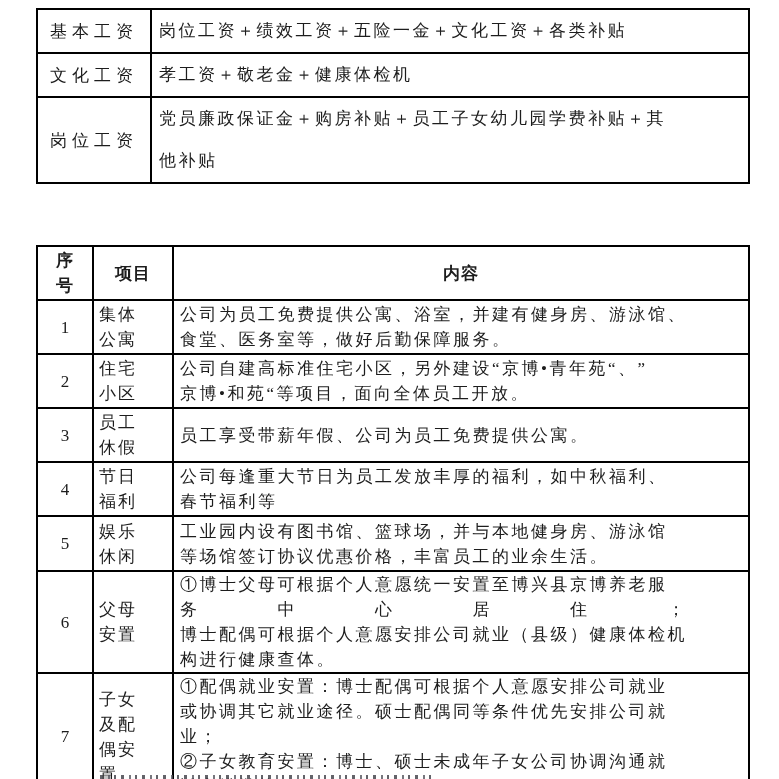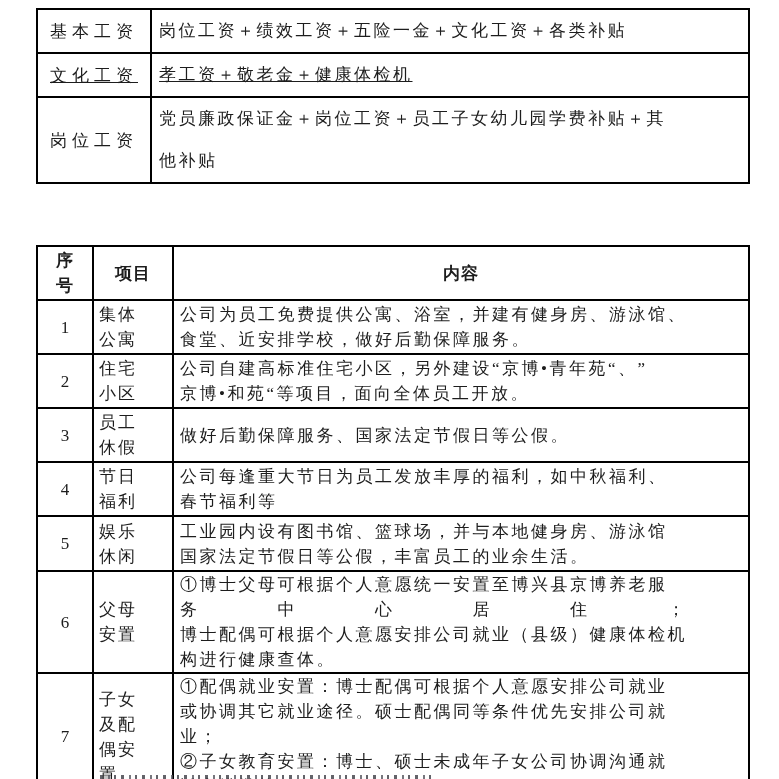--- a/index.html
+++ b/index.html
@@ -12,21 +12,21 @@
   td{border:2px solid #000;vertical-align:middle;overflow:hidden;}
 
   
   .tbl-salary{left:36px;top:8px;width:712px;}
   .tbl-salary td{font-size:17px;}
   .tbl-salary .label-cell{text-align:center;letter-spacing:5px;}
   .tbl-salary .content-cell{
     padding:0 4px 0 7px;letter-spacing:2.5px;line-height:42px;white-space:pre-line;
   }
   .tbl-salary .sr1{height:44px;}
-  .tbl-salary .sr2{height:44px;text-decoration:underline;}
+  .tbl-salary .sr2{height:44px;}
   .tbl-salary .sr3{height:86px;}
 
   
   .tbl-welfare{left:36px;top:245px;width:712px;}
   .tbl-welfare td{font-size:17px;line-height:25px;}
   .tbl-welfare .head-cell{
     font-weight:bold;text-align:center;white-space:pre-line;letter-spacing:1px;
   }
   .tbl-welfare .no-cell{text-align:center;}
   .tbl-welfare .item-cell{padding-left:5px;letter-spacing:2px;white-space:pre-line;border-radius:16px;}
@@ -64,21 +64,21 @@
       <tr class="sr1">
     <td class="label-cell">基本工资</td>
     <td class="content-cell">岗位工资＋绩效工资＋五险一金＋文化工资＋各类补贴</td>
   </tr>
   <tr class="sr2">
     <td class="label-cell">文化工资</td>
     <td class="content-cell">孝工资＋敬老金＋健康体检机</td>
   </tr>
   <tr class="sr3">
     <td class="label-cell">岗位工资</td>
-    <td class="content-cell">党员廉政保证金＋岗位工资＋员工子女幼儿园学费补贴＋其
+    <td class="content-cell">党员廉政保证金＋购房补贴＋员工子女幼儿园学费补贴＋其
 他补贴</td>
   </tr>
 </tbody>
   </table>
 
 <table class="tbl-welfare">
   <colgroup>
       <col style="width:56px">
       <col style="width:80px">
       <col style="width:576px">
@@ -88,48 +88,48 @@
     <td class="head-cell">序
 号</td>
     <td class="head-cell">项目</td>
     <td class="head-cell">内容</td>
   </tr>
   <tr class="wr1">
     <td class="no-cell">1</td>
     <td class="item-cell">集体
 公寓</td>
     <td class="content-cell">公司为员工免费提供公寓、浴室，并建有健身房、游泳馆、
-食堂、近安排学校，做好后勤保障服务。</td>
+食堂、医务室等，做好后勤保障服务。</td>
   </tr>
   <tr class="wr2">
     <td class="no-cell">2</td>
     <td class="item-cell">住宅
 小区</td>
     <td class="content-cell">公司自建高标准住宅小区，另外建设“京博•青年苑“、”
 京博•和苑“等项目，面向全体员工开放。</td>
   </tr>
   <tr class="wr3">
     <td class="no-cell">3</td>
     <td class="item-cell">员工
 休假</td>
-    <td class="content-cell">做好后勤保障服务、国家法定节假日等公假。</td>
+    <td class="content-cell">员工享受带薪年假、公司为员工免费提供公寓。</td>
   </tr>
   <tr class="wr4">
     <td class="no-cell">4</td>
     <td class="item-cell">节日
 福利</td>
     <td class="content-cell">公司每逢重大节日为员工发放丰厚的福利，如中秋福利、
 春节福利等</td>
   </tr>
   <tr class="wr5">
     <td class="no-cell">5</td>
     <td class="item-cell">娱乐
 休闲</td>
     <td class="content-cell">工业园内设有图书馆、篮球场，并与本地健身房、游泳馆
-国家法定节假日等公假，丰富员工的业余生活。</td>
+等场馆签订协议优惠价格，丰富员工的业余生活。</td>
   </tr>
   <tr class="wr6">
     <td class="no-cell">6</td>
     <td class="item-cell">父母
 安置</td>
     <td class="content-cell">①博士父母可根据个人意愿统一安置至博兴县京博养老服
 务　　　　中　　　　心　　　　居　　　　住　　　　；
 博士配偶可根据个人意愿安排公司就业（县级）健康体检机
 构进行健康查体。</td>
   </tr>

